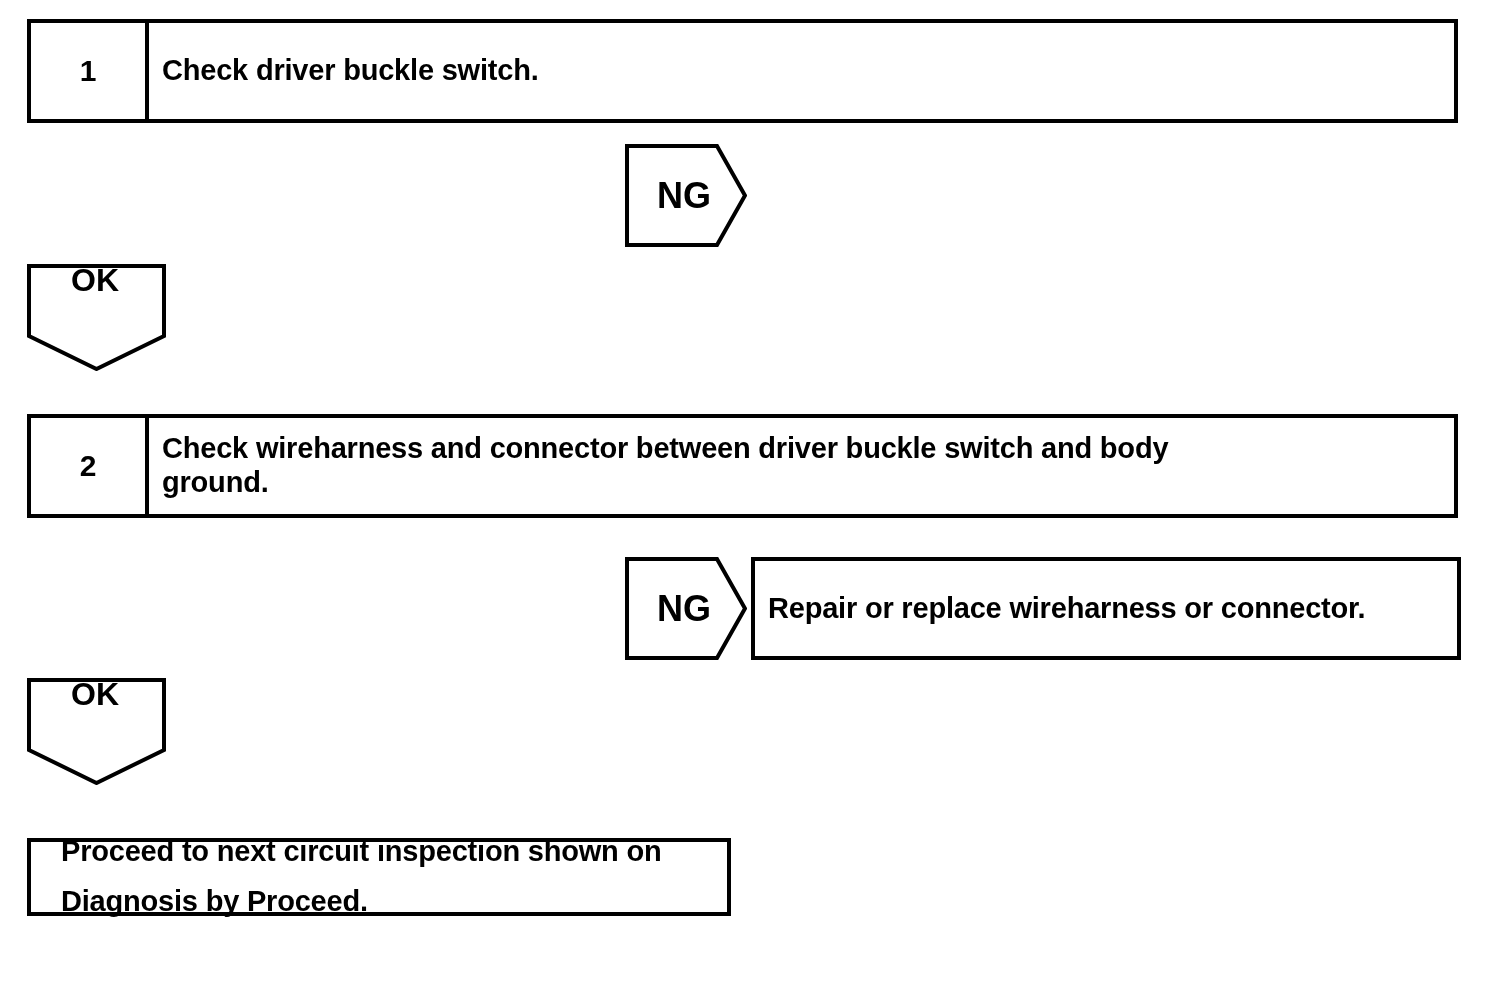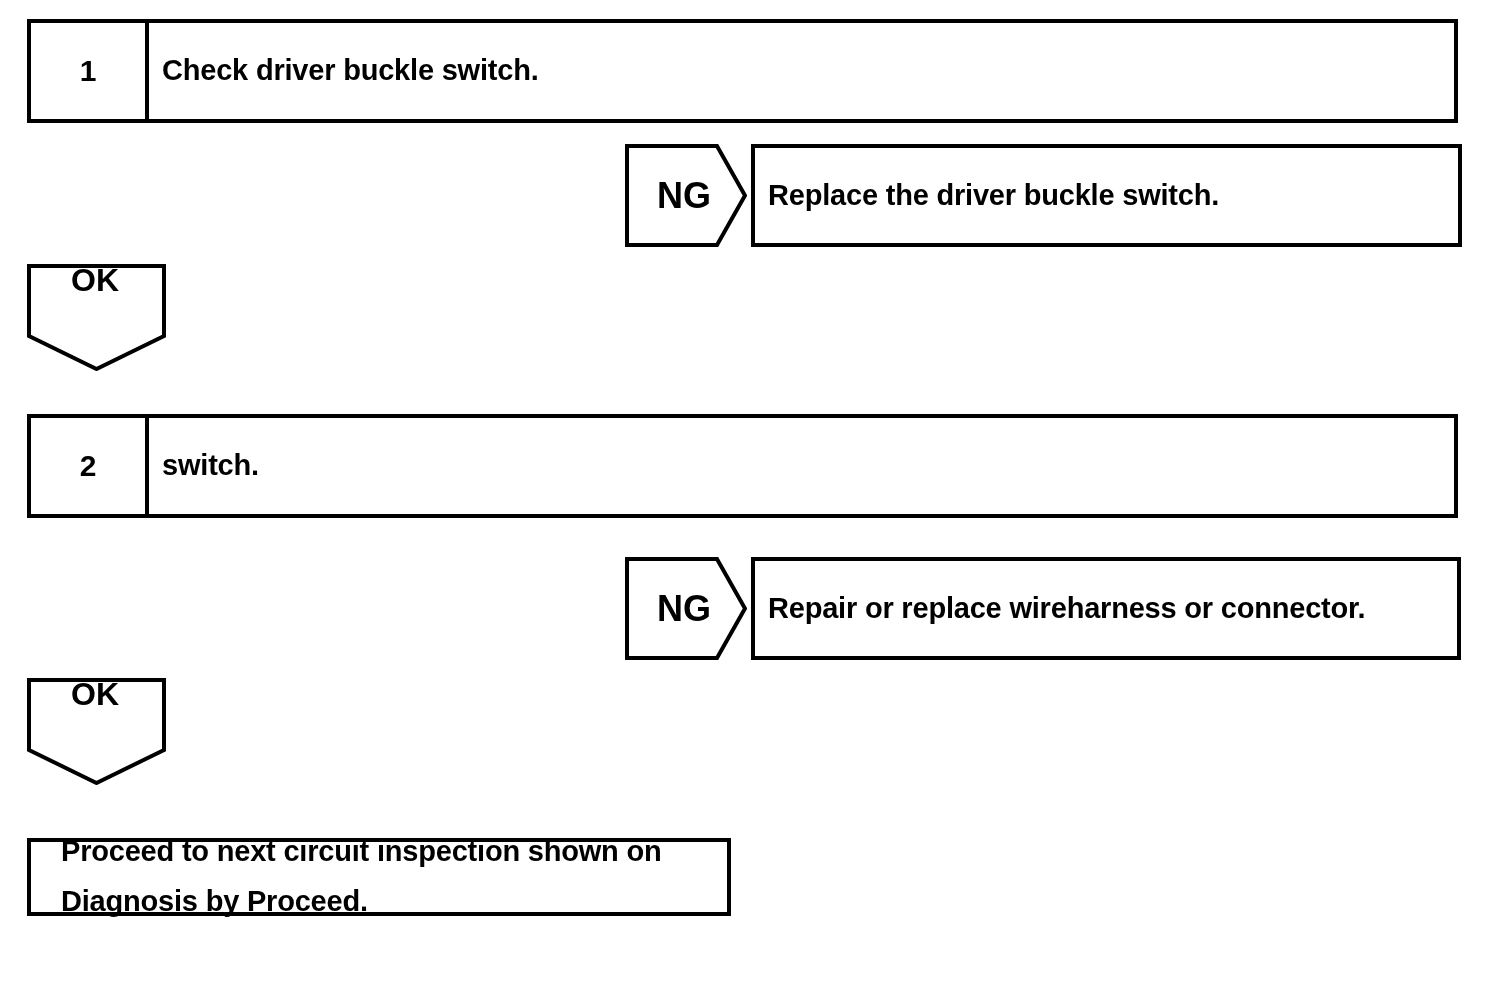--- a/index.html
+++ b/index.html
@@ -119,36 +119,34 @@
     <div class="box-text">Check driver buckle switch.</div>
   </div>
 
   <div class="chevron" style="left:625px; top:144px; width:122px; height:103px;">
     <svg width="122" height="103" viewBox="0 0 122 103">
       <polygon points="2,2 92,2 120,51.5 92,101 2,101" fill="#ffffff" stroke="#000000" stroke-width="4" stroke-linejoin="miter"></polygon>
     </svg>
     <span class="label">NG</span>
   </div>
 
-  <div class="node box" style="left:751px; top:144px; width:711px; height:103px;">
-    <div class="box-text">Replace the driver buckle switch.</div>
-  </div>
 
   <div class="pentagon-down" style="left:27px; top:264px; width:139px; height:107px;">
     <svg width="139" height="107" viewBox="0 0 139 107">
       <polygon points="2,2 137,2 137,72 69.5,105 2,72" fill="#ffffff" stroke="#000000" stroke-width="4" stroke-linejoin="miter"></polygon>
     </svg>
     <span class="label">OK</span>
   </div>
 
   <div class="node box" style="left:27px; top:414px; width:1431px; height:104px;">
     <div class="step-num">2</div>
     <div class="box-text two-line">
       <span>
-        <span class="line2">switch.</span>
+        <span class="line2">Check wireharness and connector between driver buckle switch and body</span>
+        <span class="line2">ground.</span>
       </span>
     </div>
   </div>
 
   <div class="chevron" style="left:625px; top:557px; width:122px; height:103px;">
     <svg width="122" height="103" viewBox="0 0 122 103">
       <polygon points="2,2 92,2 120,51.5 92,101 2,101" fill="#ffffff" stroke="#000000" stroke-width="4" stroke-linejoin="miter"></polygon>
     </svg>
     <span class="label">NG</span>
   </div>

